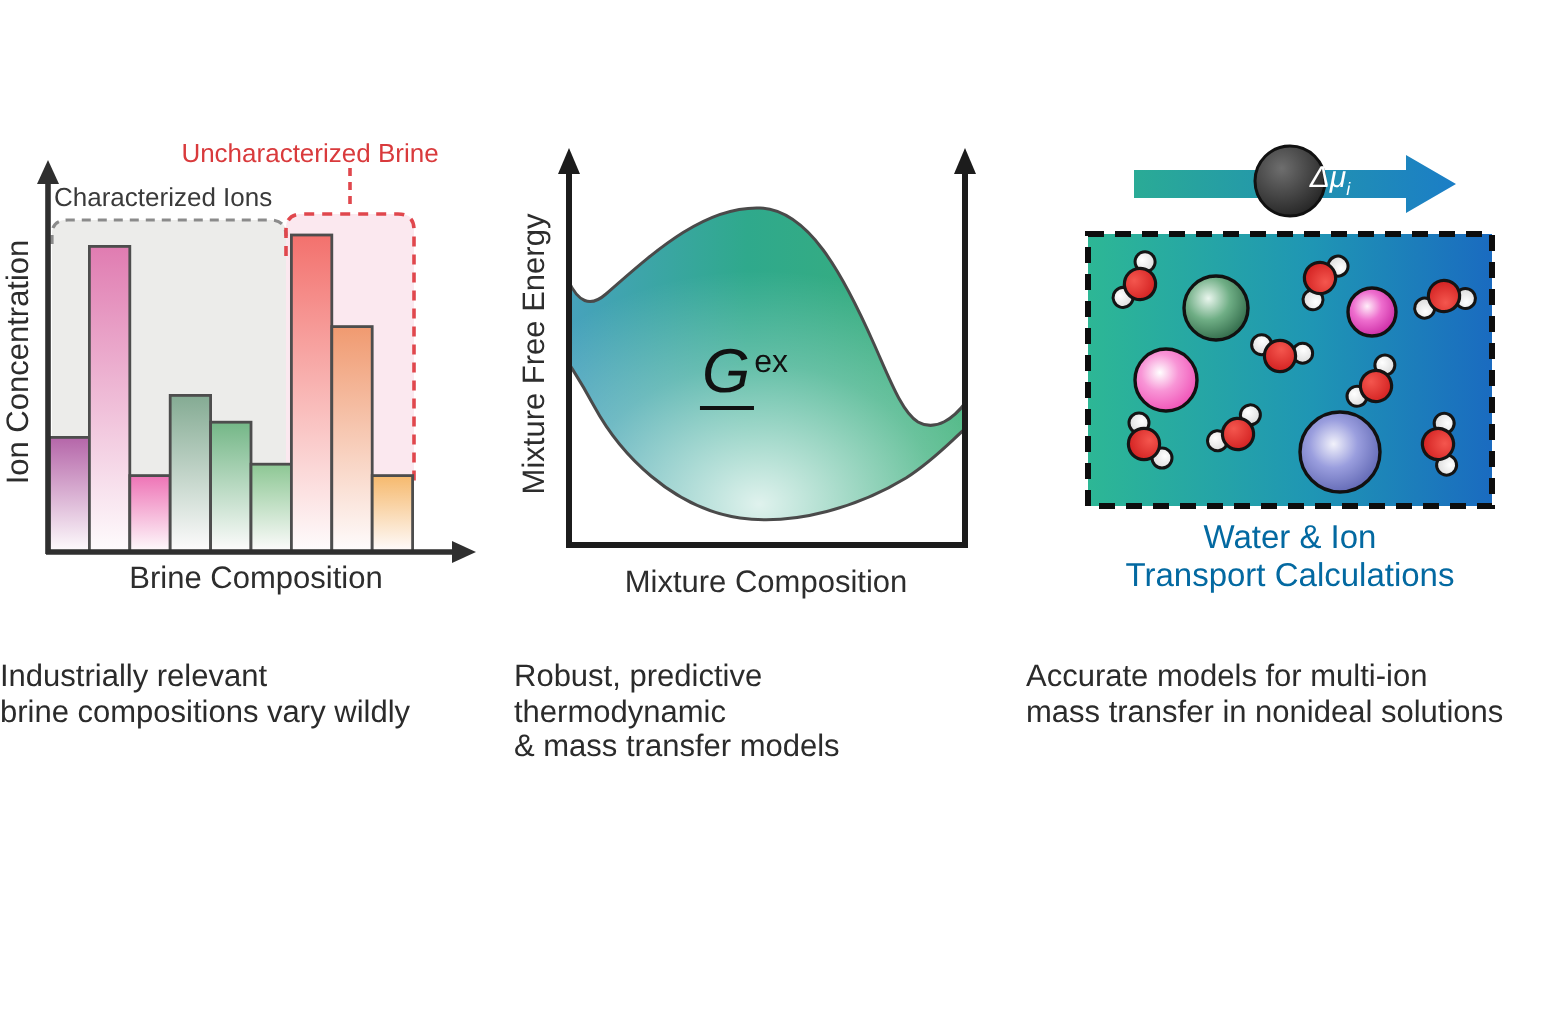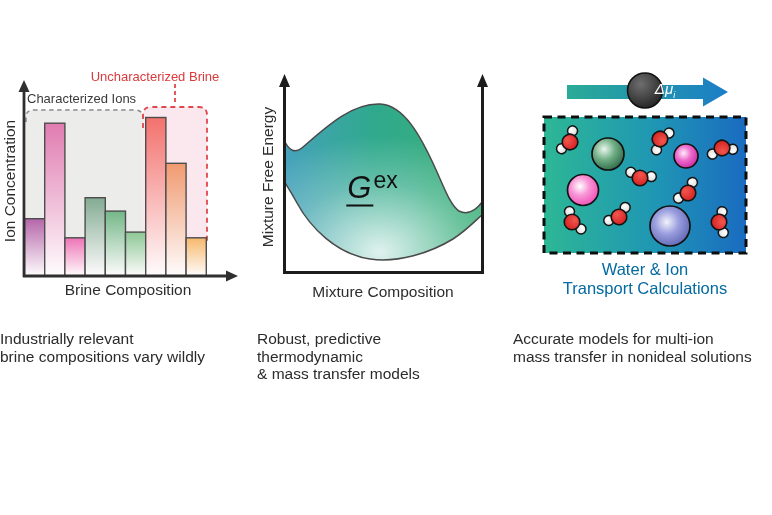--- a/index.html
+++ b/index.html
@@ -7,21 +7,21 @@
   .abs{position:absolute;}
   .axis-label{font-size:15.5px;color:#2d2d2d;white-space:nowrap;}
   .rot{transform:translate(-50%,-50%) rotate(-90deg);transform-origin:center;}
   .ctr{transform:translateX(-50%);}
   .small-label{font-size:13px;color:#3a3a3a;white-space:nowrap;}
   .red-label{color:#d93a3c;}
   .caption{position:absolute;font-size:15.5px;line-height:17.5px;color:#2b2b2b;}
   .box-title{position:absolute;text-align:center;font-size:16.5px;line-height:19px;color:#0369a1;}
   .gex{position:absolute;left:372px;top:186px;transform:translate(-50%,-50%);color:#111;white-space:nowrap;}
   .gex .g{font-style:italic;font-size:31px;border-bottom:2.5px solid #111;padding:0 2px 0 1px;}
-  .gex sup{font-size:23px;font-style:normal;vertical-align:10px;}
+  .gex sup{font-size:16px;font-style:normal;vertical-align:10px;}
   .dmu{position:absolute;left:645px;top:90px;transform:translate(-50%,-50%);color:#ffffff;font-size:15px;font-style:italic;white-space:nowrap;margin-left:20px;}
   .dmu sub{font-size:9px;}
   svg{display:block;position:absolute;}
 </style>
 </head>
 <body>
 
 <svg style="left:0;top:55px" width="250" height="240" viewBox="0 55 250 240">
   <defs id="bar-defs">
       <linearGradient id="barg0" x1="0" y1="0" x2="0" y2="1">

